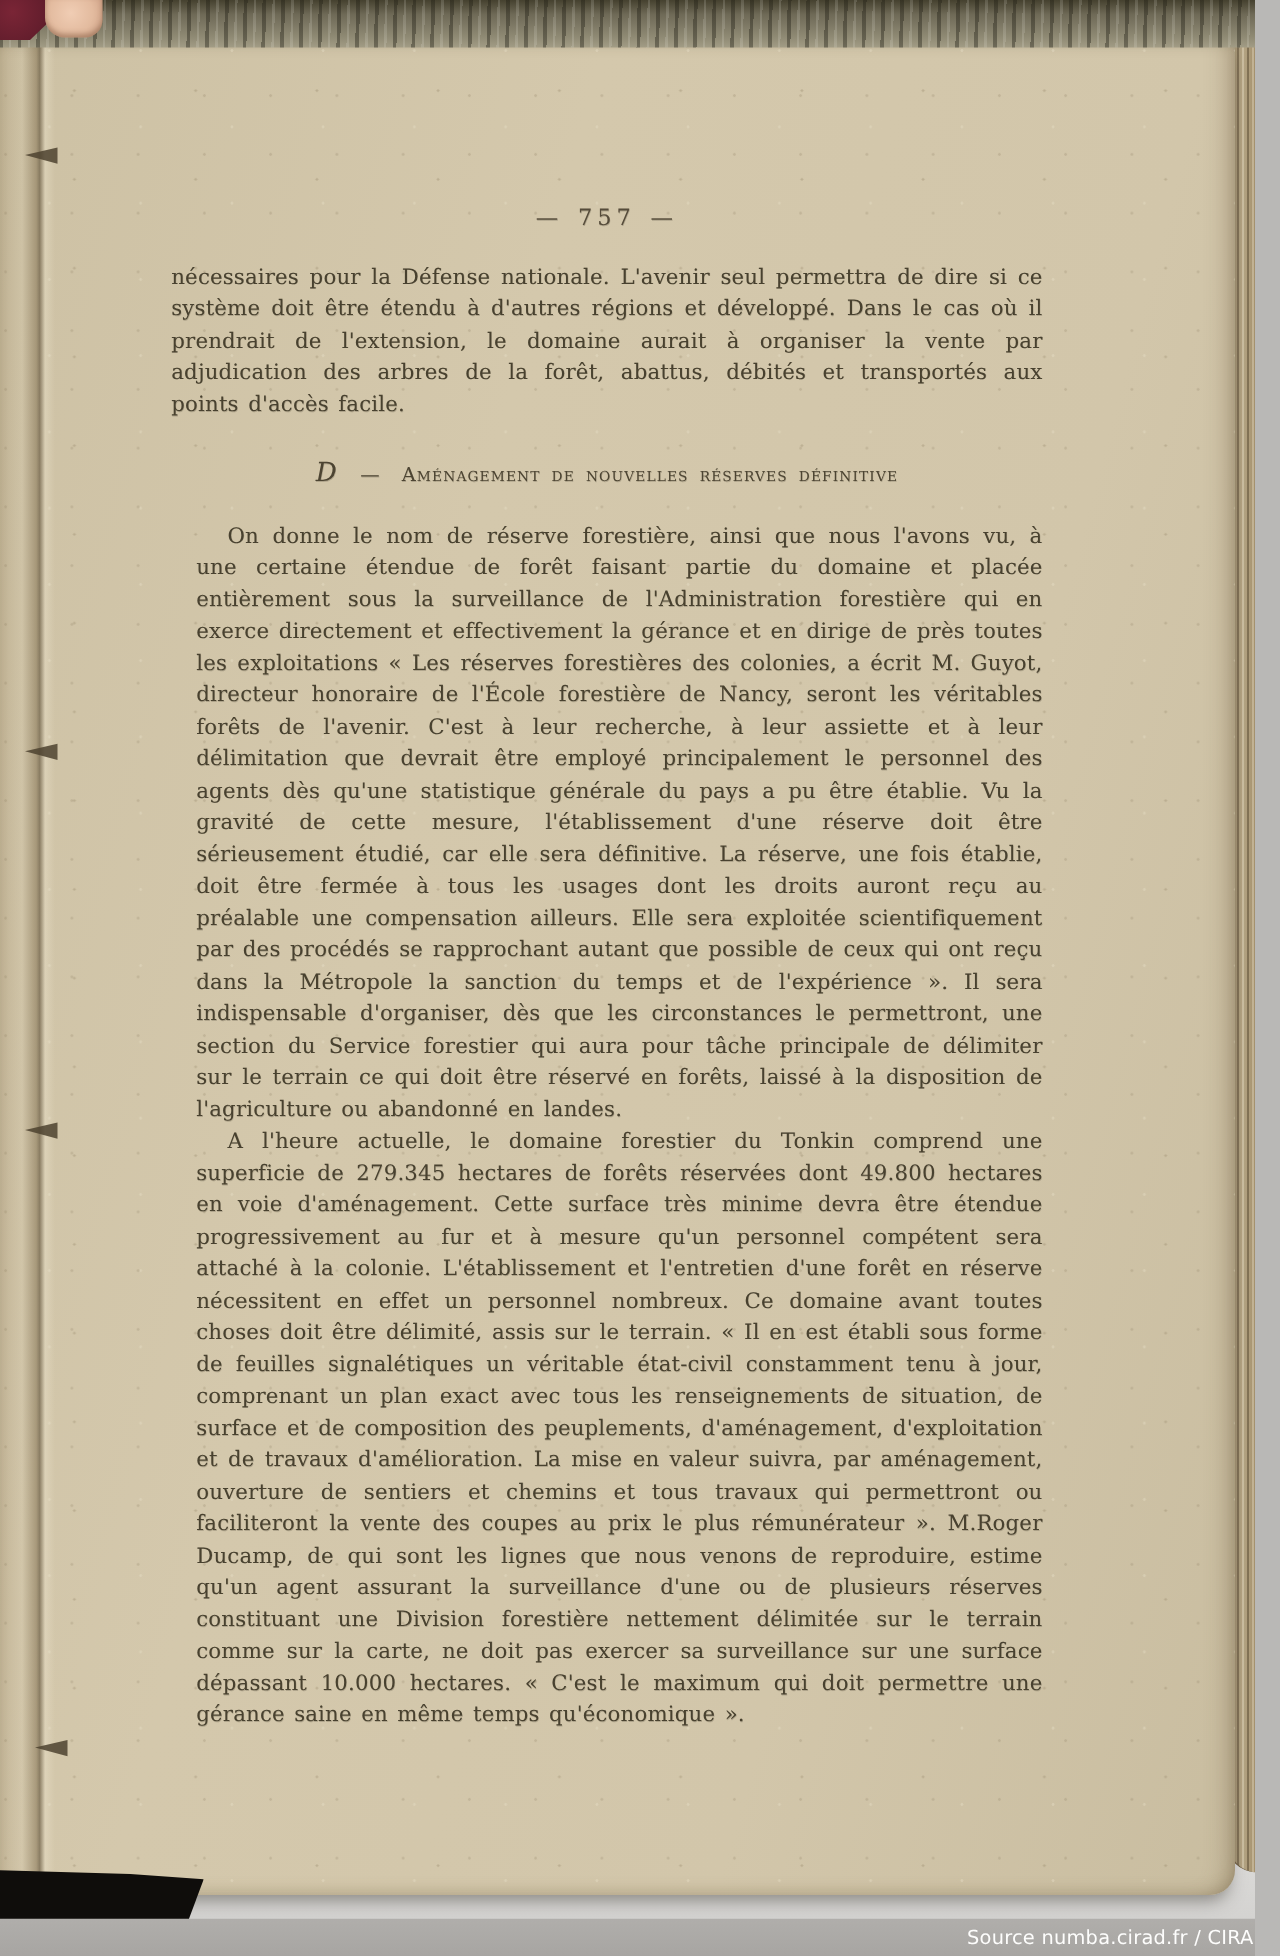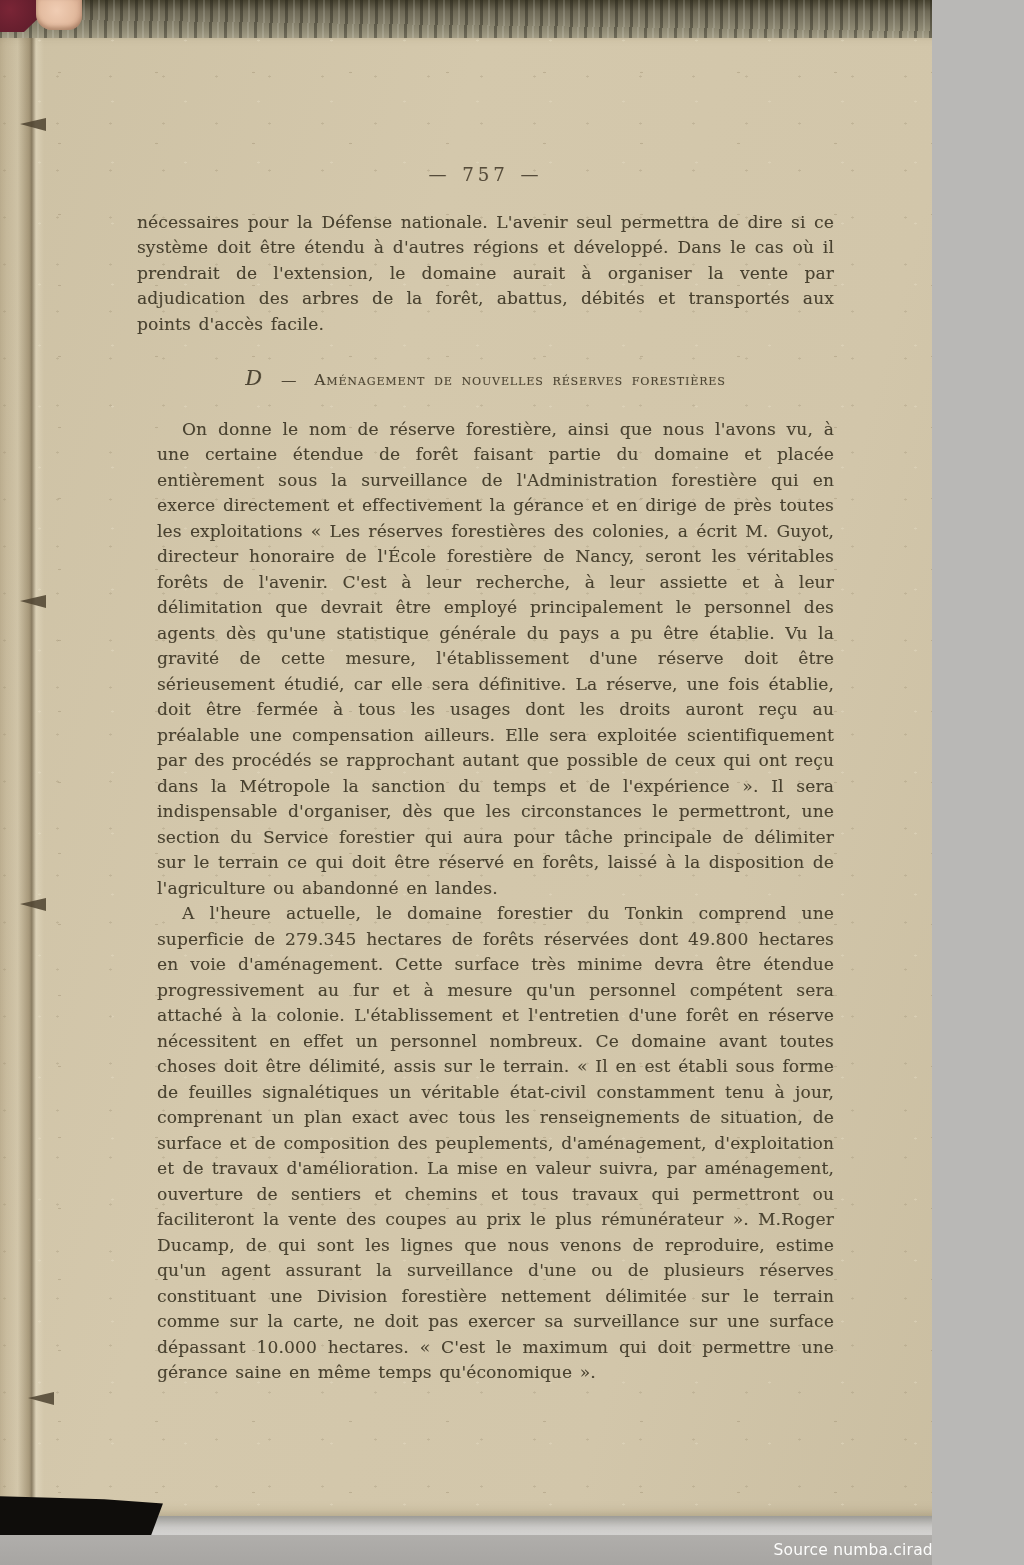--- a/index.html
+++ b/index.html
@@ -1,20 +1,20 @@
 <!DOCTYPE html>
 <html><head>
 <meta charset="utf-8">
 <style>
   html, body { margin: 0; padding: 0; }
   body { background: #b9b8b6; }
 
   .canvas {
     position: relative;
-    width: 932px;
+    width: 1004px;
     height: 1565px;
     overflow: hidden;
     background: linear-gradient(180deg, #d9d8d6 0%, #dedddb 60%, #d2d1cf 100%);
     font-family: "DejaVu Serif", serif;
   }
 
   
   .scanner-bg {
     position: absolute; inset: 0;
     background: linear-gradient(180deg, #d8d7d5 0%, #e2e1df 92%, #cfcecc 100%);
@@ -177,21 +177,21 @@
     <div class="sewing-notch" style="left:28px; top:1362px;"></div>
 
     <div class="text-column">
       <div class="page-number">— 757 —</div>
 
       <p class="para">nécessaires pour la Défense nationale. L'avenir seul permettra de dire si ce système doit être étendu à d'autres régions et développé. Dans le cas où il prendrait de l'extension, le domaine aurait à organiser la vente par adjudication des arbres de la forêt, abattus, débités et transportés aux points d'accès facile.</p>
 
       <div class="section-heading">
         <span class="letter">D</span>
         <span class="sep">—</span>
-        <span class="title">Aménagement de nouvelles réserves forestières</span>
+        <span class="title">Aménagement de nouvelles réserves définitive</span>
       </div>
 
       <p class="para indented">On donne le nom de réserve forestière, ainsi que nous l'avons vu, à une certaine étendue de forêt faisant partie du domaine et placée entièrement sous la surveillance de l'Administration forestière qui en exerce directement et effectivement la gérance et en dirige de près toutes les exploitations « Les réserves forestières des colonies, a écrit M. Guyot, directeur honoraire de l'École forestière de Nancy, seront les véritables forêts de l'avenir. C'est à leur recherche, à leur assiette et à leur délimitation que devrait être employé principalement le personnel des agents dès qu'une statistique générale du pays a pu être établie. Vu la gravité de cette mesure, l'établissement d'une réserve doit être sérieusement étudié, car elle sera définitive. La réserve, une fois établie, doit être fermée à tous les usages dont les droits auront reçu au préalable une compensation ailleurs. Elle sera exploitée scientifiquement par des procédés se rapprochant autant que possible de ceux qui ont reçu dans la Métropole la sanction du temps et de l'expérience ». Il sera indispensable d'organiser, dès que les circonstances le permettront, une section du Service forestier qui aura pour tâche principale de délimiter sur le terrain ce qui doit être réservé en forêts, laissé à la disposition de l'agriculture ou abandonné en landes.</p>
       <p class="para indented">A l'heure actuelle, le domaine forestier du Tonkin comprend une superficie de 279.345 hectares de forêts réservées dont 49.800 hectares en voie d'aménagement. Cette surface très minime devra être étendue progressivement au fur et à mesure qu'un personnel compétent sera attaché à la colonie. L'établissement et l'entretien d'une forêt en réserve nécessitent en effet un personnel nombreux. Ce domaine avant toutes choses doit être délimité, assis sur le terrain. « Il en est établi sous forme de feuilles signalétiques un véritable état-civil constamment tenu à jour, comprenant un plan exact avec tous les renseignements de situation, de surface et de composition des peuplements, d'aménagement, d'exploitation et de travaux d'amélioration. La mise en valeur suivra, par aménagement, ouverture de sentiers et chemins et tous travaux qui permettront ou faciliteront la vente des coupes au prix le plus rémunérateur ». M.Roger Ducamp, de qui sont les lignes que nous venons de reproduire, estime qu'un agent assurant la surveillance d'une ou de plusieurs réserves constituant une Division forestière nettement délimitée sur le terrain comme sur la carte, ne doit pas exercer sa surveillance sur une surface dépassant 10.000 hectares. « C'est le maximum qui doit permettre une gérance saine en même temps qu'économique ».</p>
     </div>
   </div>
 
   <div class="stack-top"></div>
   <div class="spine-corner"></div>
   <div class="endband"></div>

